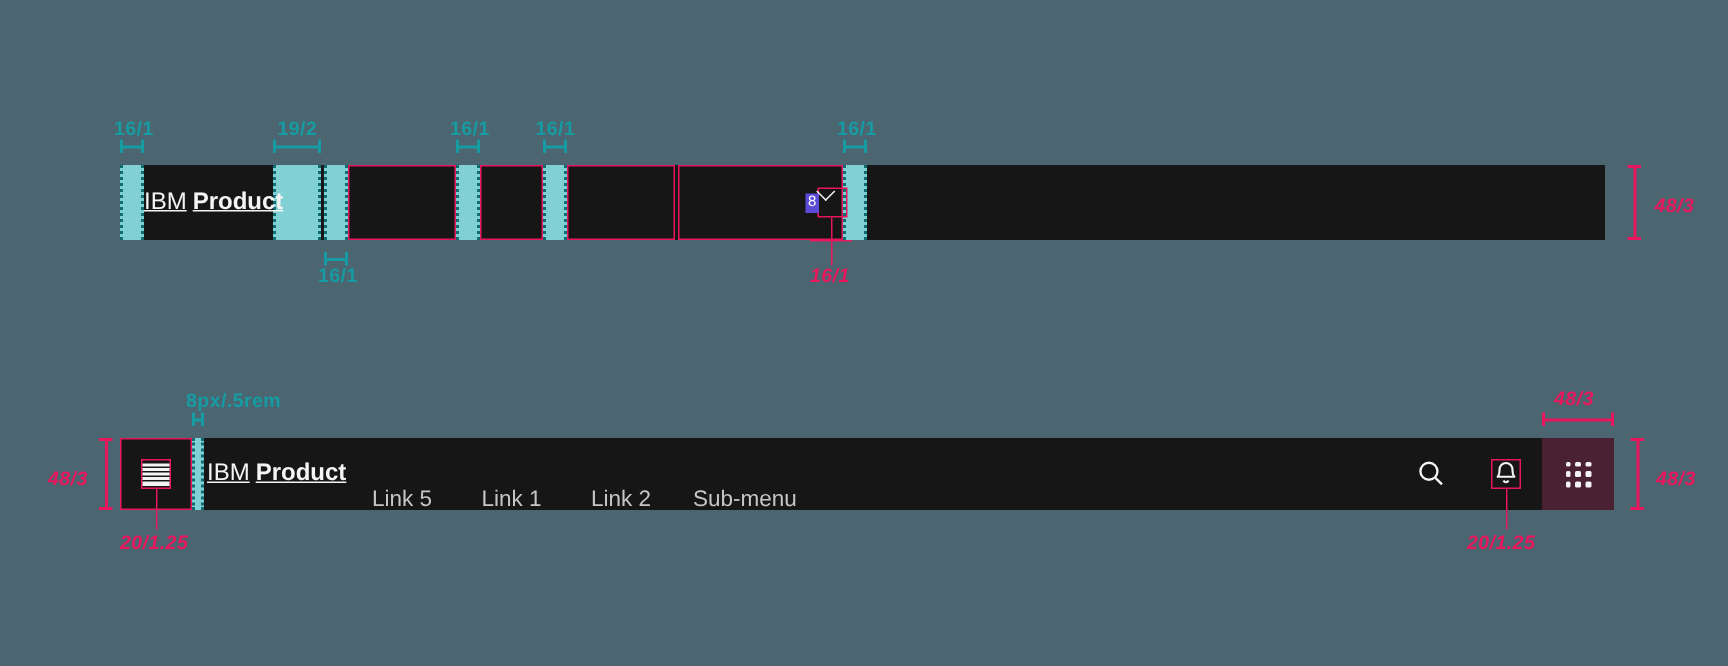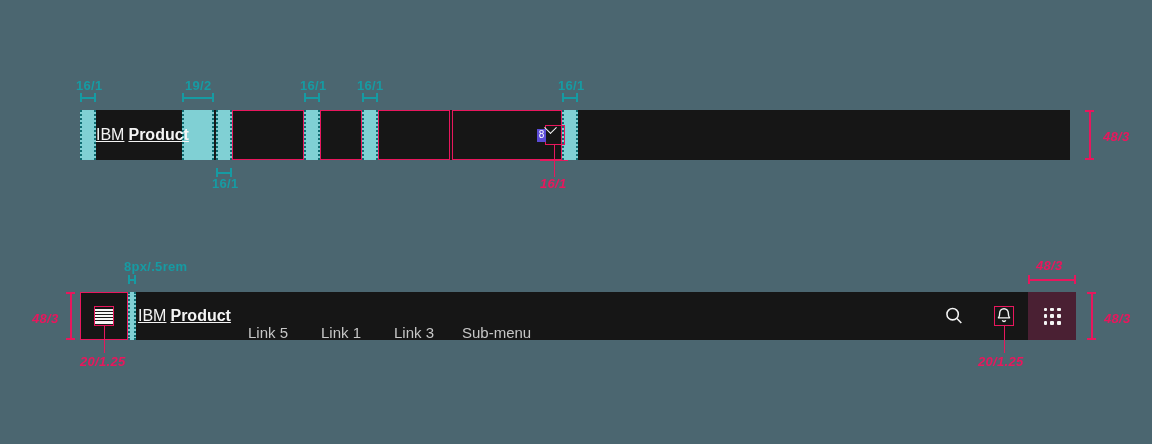--- a/index.html
+++ b/index.html
@@ -154,21 +154,21 @@
     <span>Link 5</span>
   </div>
   <div class="outline" style="left:232px;top:110px;width:72px;height:50px;"></div>
 
   <div class="navlink" style="left:320px;top:110px;width:42px;">
     <span>Link 1</span>
   </div>
   <div class="outline" style="left:320px;top:110px;width:42px;height:50px;"></div>
 
   <div class="navlink" style="left:378px;top:110px;width:72px;">
-    <span>Link 3</span>
+    <span>Link 2</span>
   </div>
   <div class="outline" style="left:378px;top:110px;width:72px;height:50px;"></div>
 
   <div class="navlink" style="left:452px;top:110px;width:110px;justify-content:flex-start;padding-left:10px;box-sizing:border-box;">
     <span>Sub-menu</span>
   </div>
   <div class="outline" style="left:452px;top:110px;width:110px;height:50px;"></div>
 
   <div class="badge8" style="left:537px;top:129px;">8</div>
 

